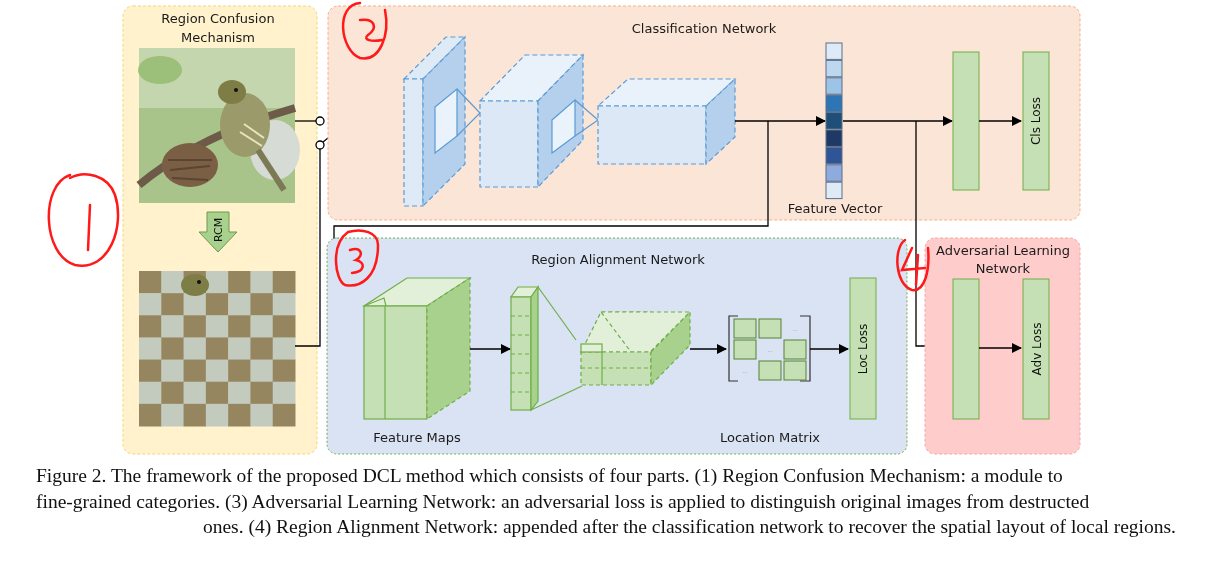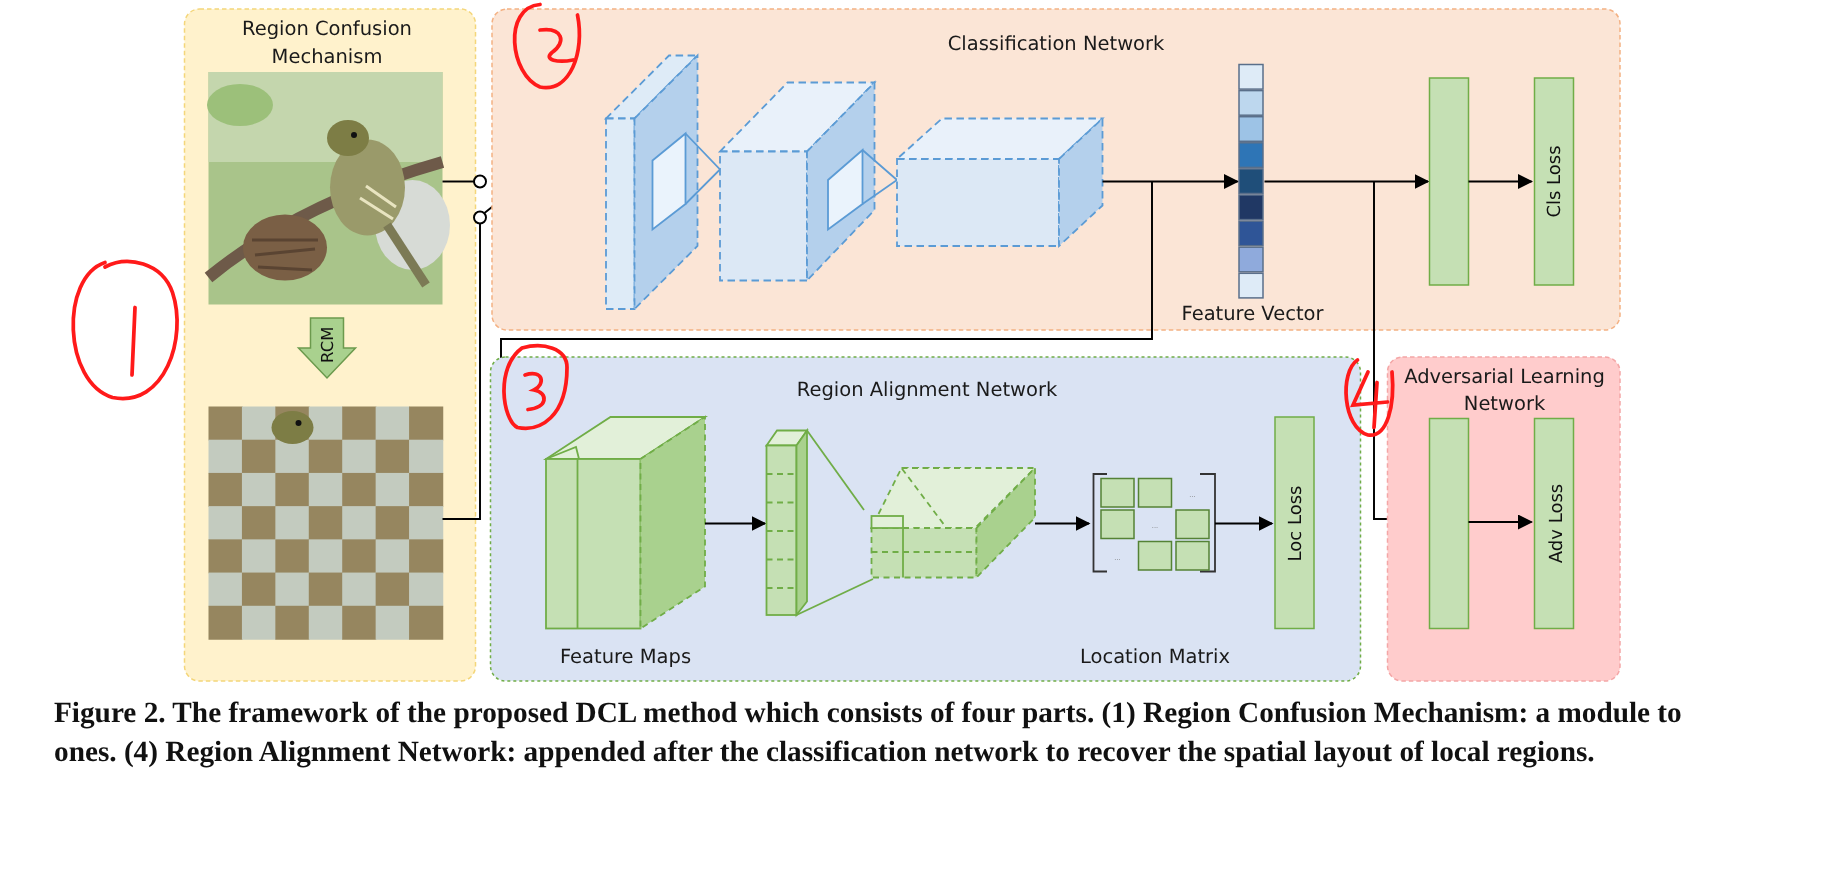--- a/index.html
+++ b/index.html
@@ -1,21 +1,21 @@
 <!DOCTYPE html>
 <html><head>
 <meta charset="utf-8">
 <style>
   html, body { margin: 0; padding: 0; background: #ffffff; }
   body { width: 1216px; height: 588px; position: relative; overflow: hidden; font-family: "Liberation Sans", sans-serif; }
   #fig { position: absolute; left: 0; top: 0; }
   .lbl { font-family: "DejaVu Sans", sans-serif; font-size: 13px; fill: #1a1a1a; }
   .caption { position: absolute; left: 36px; top: 463px; width: 1140px; font-family: "Liberation Serif", serif; font-size: 19.5px; line-height: 25.5px; color: #111; text-align: justify; }
-  .caption span { display: block; font-weight: bold; }
-  .caption .last { text-align: left; }
+  .caption span { display: block; }
+  .caption .last { text-align: right; }
   .cap-line { white-space: nowrap; }
 </style>
 </head>
 <body>
 
 <svg id="fig" width="1216" height="460" viewBox="0 0 1216 460" xmlns="http://www.w3.org/2000/svg">
   <defs>
     <marker id="arr" markerWidth="10" markerHeight="10" refX="9" refY="5" orient="auto" markerUnits="userSpaceOnUse">
       <path d="M0,0 L10,5 L0,10 Z" fill="#000"></path>
     </marker>
@@ -254,14 +254,15 @@
     </g>
     <g>
       <path d="M905,240 C893,248 895,285 912,290 C925,292 930,270 928,248"></path>
       <path d="M912,248 L902,270 L925,268 M918,255 L916,285"></path>
     </g>
   </g>
 </svg>
 
 <div class="caption">
   <span class="cap-line">Figure 2. The framework of the proposed DCL method which consists of four parts.  (1) Region Confusion Mechanism:  a module to</span>
+  <span class="cap-line">fine-grained categories.  (3) Adversarial Learning Network:  an adversarial loss is applied to distinguish original images from destructed</span>
   <span class="cap-line last">ones. (4) Region Alignment Network: appended after the classification network to recover the spatial layout of local regions.</span>
 </div>
 
 </body></html>

